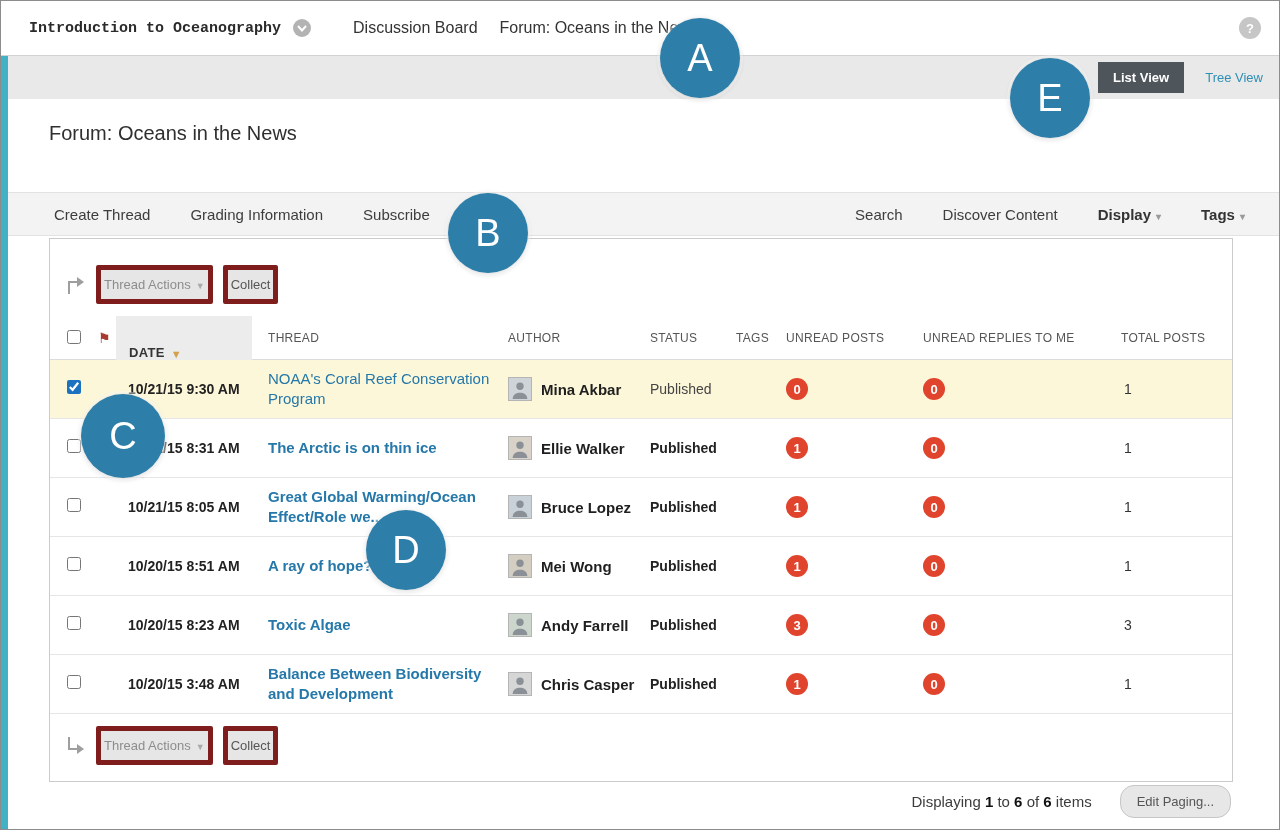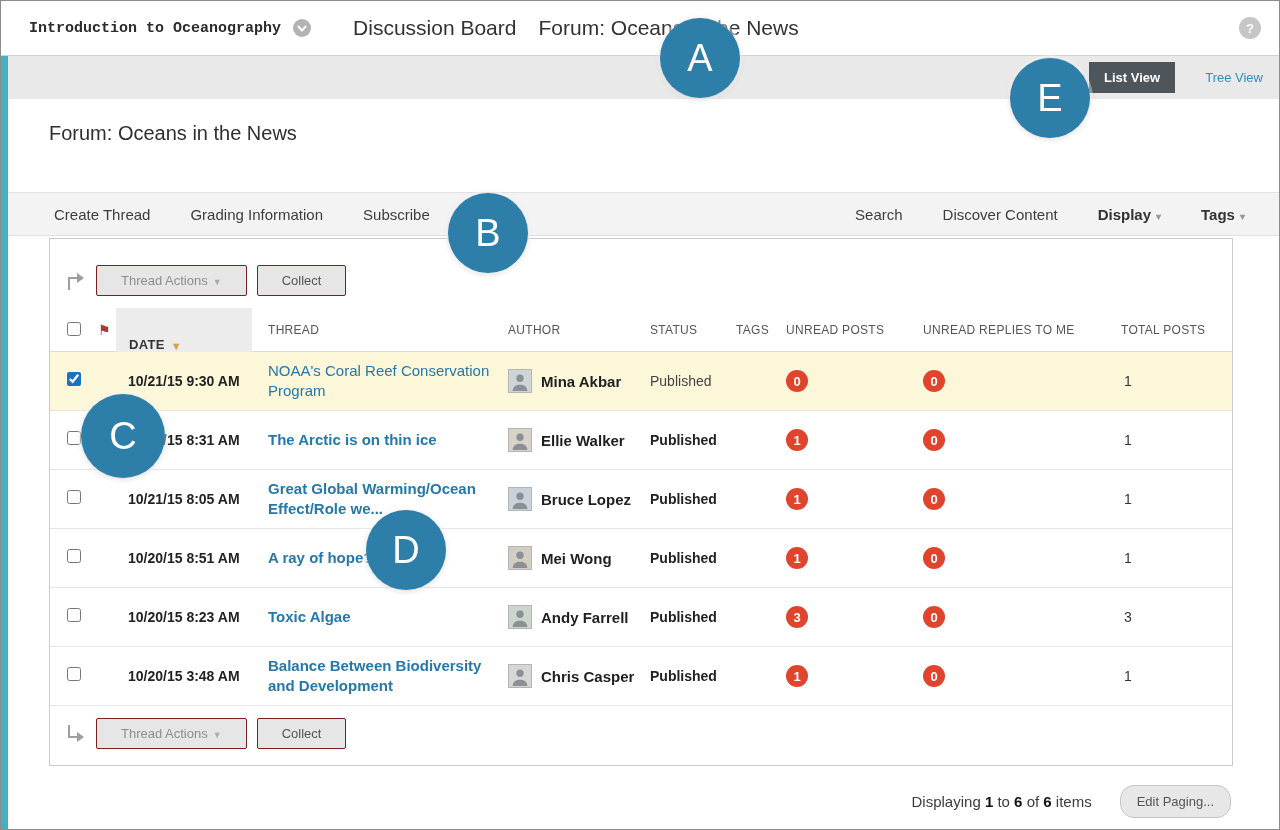--- a/index.html
+++ b/index.html
@@ -7,35 +7,35 @@
   .screen { position:relative; width:1280px; height:830px; background:#fff;
             border:1px solid #8c8c8c; overflow:hidden; }
 
   
   .topbar { position:absolute; top:0; left:0; right:0; height:55px; background:#fff;
             border-bottom:1px solid #d2d2d2; display:flex; align-items:center;
             padding:0 18px 0 28px; z-index:5; }
   .course-title { font-size:15px; font-weight:bold; color:#2b2b2b;font-family:Liberation Mono, monospace; }
   .chev-circle { width:18px; height:18px; border-radius:50%; background:#b3b3b3;
                  margin-left:12px; display:flex; align-items:center; justify-content:center; cursor:pointer; }
-  .breadcrumb { display:flex; gap:22px; margin-left:42px; font-size:21px; color:#333; }
+  .breadcrumb { display:flex; gap:22px; margin-left:42px; font-size:16px; color:#333; }
   .breadcrumb span { cursor:default; }
   .help-circle { margin-left:auto; width:22px; height:22px; border-radius:50%; background:#c6c6c6;
                  color:#fff; font-size:13px; font-weight:bold; display:flex; align-items:center;
                  justify-content:center; cursor:pointer; }
 
   
   .stripe { position:absolute; left:0; top:55px; bottom:0; width:7px; background:#43b1c5; z-index:6; }
 
   
   .band { position:absolute; top:55px; left:0; right:0; height:43px; background:#e9e9e9;
           display:flex; align-items:center; justify-content:flex-end; padding-right:16px; }
   .listview-btn { background:#4e555b; color:#fff; font-size:13px; font-weight:bold;
                   padding:8px 15px; border:none; cursor:pointer; }
-  .treeview-link { color:#2e8fb4; font-size:13px; margin-left:30px; cursor:pointer; }
+  .treeview-link { color:#2e8fb4; font-size:13px; margin-left:21px; cursor:pointer; }
 
   
   .title-row { position:absolute; top:98px; left:0; right:0; height:69px; background:#fff;
                display:flex; align-items:center; padding-left:48px; }
   .page-title { font-size:20px; font-weight:500; color:#2f2f2f; }
 
   
   .action-bar { position:absolute; top:167px; left:0; right:0; height:44px; background:#f3f3f3;
                 border-top:1px solid #e2e2e2; border-bottom:1px solid #e2e2e2;
                 display:flex; align-items:center; padding:0 34px 0 53px; font-size:15px; color:#3d3d3d;margin-top:24px; }
@@ -43,22 +43,22 @@
   .ab-right { display:flex; gap:40px; margin-left:auto; align-items:center; }
   .ab-item { cursor:pointer; }
   .ab-item.strong { font-weight:bold; color:#333; }
   .caret { font-size:10px; color:#9a9a9a; margin-left:5px; }
 
   
   .content-box { position:absolute; top:237px; left:48px; width:1184px; background:#fff;
                  border:1px solid #cbcbcb; }
   .box-toolbar { display:flex; align-items:center; gap:10px; margin:26px 0 12px 14px; }
   .box-toolbar.bottom { margin:12px 0 16px 14px; }
-  .gray-btn { background:#e6e6e6; border:1px solid #7f1d1d; border-radius:2px;
-              padding:7px 24px; font-size:13px; color:#555; cursor:pointer;
+  .gray-btn { background:#e6e6e6; border:5px solid #7f1d1d; border-radius:2px;
+              padding:7px 3px; font-size:13px; color:#555; cursor:pointer;
               font-family:"Liberation Sans", sans-serif; }
   .gray-btn.dim { color:#8d8d8d; }
   .btn-caret { font-size:9px; color:#aaa; margin-left:5px; }
 
   
   .grid-row { display:grid;
     grid-template-columns:44px 34px 140px 240px 142px 86px 50px 137px 198px 1fr;
     align-items:center; }
   .thead { height:44px; border-bottom:1px solid #dcdcdc; font-size:12px; color:#555;
            letter-spacing:0.3px; }

